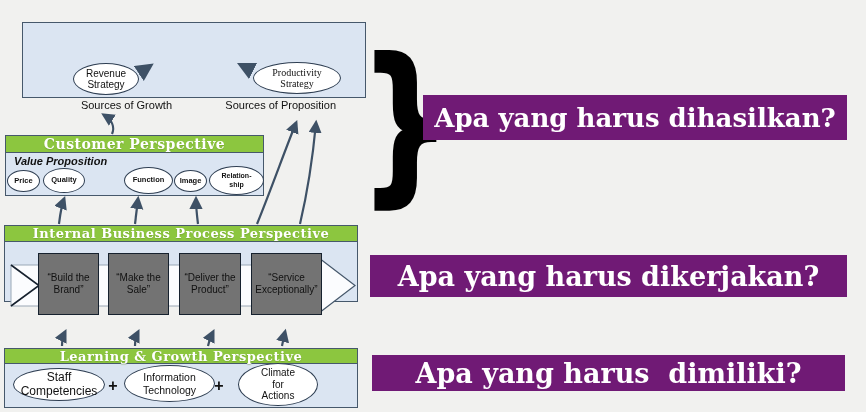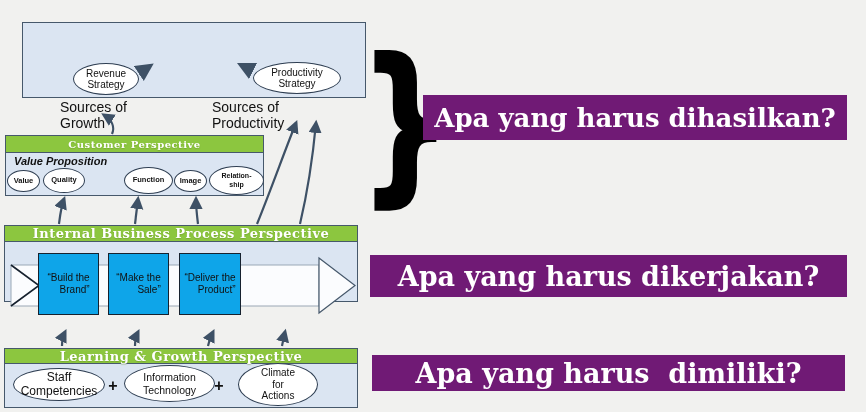--- a/index.html
+++ b/index.html
@@ -19,26 +19,26 @@
     display:flex; align-items:center; justify-content:center;
     text-shadow:0 1px 1px rgba(90,120,30,0.35);
   }
   .oval {
     position:absolute; background:#ffffff; border:1.5px solid #2e3e52;
     border-radius:50%; display:flex; align-items:center; justify-content:center;
     text-align:center; white-space:pre-line; line-height:1.15; color:#111;
     box-sizing:border-box;
   }
   .pbox {
-    position:absolute; background:#0ea5e9; border:1.8px solid #16212e;
-    display:flex; align-items:center; justify-content:center; text-align:right;
+    position:absolute; background:#737373; border:1.8px solid #16212e;
+    display:flex; align-items:center; justify-content:center; text-align:center;
     white-space:pre-line; font-size:10px; line-height:1.25; color:#111;
     box-sizing:border-box;
   }
-  .caption { position:absolute; font-size:14px; color:#111; text-align:left; }
+  .caption { position:absolute; font-size:11px; color:#111; text-align:right; }
   .subtitle { position:absolute; font-size:11px; font-style:italic; font-weight:bold; color:#111; }
   .banner {
     position:absolute; background:#701a75; color:#fff;
     font-family:"DejaVu Serif", serif; font-weight:bold;
     display:flex; align-items:center; justify-content:center; white-space:pre;
   }
   .plus { position:absolute; font-weight:bold; font-size:16px; color:#111; text-align:center; line-height:18px; }
   .brace {
     position:absolute; color:#000; font-family:"DejaVu Sans", sans-serif; font-weight:bold;
     -webkit-text-stroke:4px #000;
@@ -47,30 +47,30 @@
   .overlay { position:absolute; left:0; top:0; pointer-events:none; }
 </style>
 </head>
 <body>
 
 <div class="stage">
 
   <div class="panel" style="left:22px; top:22px; width:344px; height:76px;">
     <div class="oval" style="left:50px; top:40px; width:66px; height:32px; font-size:10px;">Revenue
 Strategy</div>
-    <div class="oval" style="left:230px; top:39px; width:88px; height:32px; font-size:10px;">Productivity
+    <div class="oval" style="left:230px; top:39px; width:88px; height:32px; font-size:10px;font-family:Liberation Serif, serif;">Productivity
 Strategy</div>
   </div>
   <div class="caption" style="left:60px; top:99px; width:112px;">Sources of Growth</div>
-  <div class="caption" style="left:212px; top:99px; width:124px;">Sources of Productivity</div>
+  <div class="caption" style="left:212px; top:99px; width:124px;">Sources of Proposition</div>
 
   <div class="panel" style="left:5px; top:135px; width:259px; height:61px;">
-    <div class="panel-header" style="height:16px; font-size:10px;">Customer Perspective</div>
+    <div class="panel-header" style="height:16px; font-size:14px;">Customer Perspective</div>
     <div class="subtitle" style="left:8px; top:19px;">Value Proposition</div>
-    <div class="oval" style="left:1px;   top:34px; width:33px; height:22px; font-size:7.5px; font-weight:bold;">Value</div>
+    <div class="oval" style="left:1px;   top:34px; width:33px; height:22px; font-size:7.5px; font-weight:bold;">Price</div>
     <div class="oval" style="left:37px;  top:32px; width:42px; height:25px; font-size:7.5px; font-weight:bold;">Quality</div>
     <div class="oval" style="left:81px;  top:34px; width:33px; height:22px; font-size:7.5px; font-weight:bold;margin-left:48px;">Time</div>
     <div class="oval" style="left:118px; top:31px; width:49px; height:27px; font-size:7.5px; font-weight:bold;">Function</div>
     <div class="oval" style="left:168px; top:34px; width:33px; height:22px; font-size:7.5px; font-weight:bold;">Image</div>
     <div class="oval" style="left:203px; top:30px; width:55px; height:29px; font-size:7px; font-weight:bold;">Relation-
 ship</div>
   </div>
 
   <div class="panel" style="left:4px; top:225px; width:354px; height:77px;">
     <div class="panel-header" style="height:15px; font-size:13px;">Internal Business Process Perspective</div>
@@ -78,20 +78,22 @@
       <rect x="6" y="39" width="308" height="41" fill="#fbfcfe" stroke="#9aa7b5" stroke-width="1"></rect>
       <polygon points="314,32 350,59.5 314,87" fill="#fbfcfe" stroke="#46586b" stroke-width="1.2"></polygon>
       <polyline points="6,39 34,59.5 6,80" fill="none" stroke="#16212e" stroke-width="1.6"></polyline>
     </svg>
     <div class="pbox" style="left:33px;  top:27px; width:61px; height:62px;">“Build the
 Brand”</div>
     <div class="pbox" style="left:103px; top:27px; width:61px; height:62px;">“Make the
 Sale”</div>
     <div class="pbox" style="left:174px; top:27px; width:62px; height:62px;">“Deliver the
 Product”</div>
+    <div class="pbox" style="left:246px; top:27px; width:71px; height:62px;">“Service
+Exceptionally”</div>
   </div>
 
   <div class="panel" style="left:4px; top:348px; width:354px; height:60px;">
     <div class="panel-header" style="height:14px; font-size:13px;">Learning &amp; Growth Perspective</div>
     <div class="oval" style="left:8px;   top:19px; width:92px; height:33px; font-size:12px;">Staff
 Competencies</div>
     <div class="plus" style="left:100px; top:28px; width:16px;">+</div>
     <div class="oval" style="left:119px; top:16px; width:91px; height:37px; font-size:10.5px;">Information
 Technology</div>
     <div class="plus" style="left:206px; top:28px; width:16px;">+</div>

